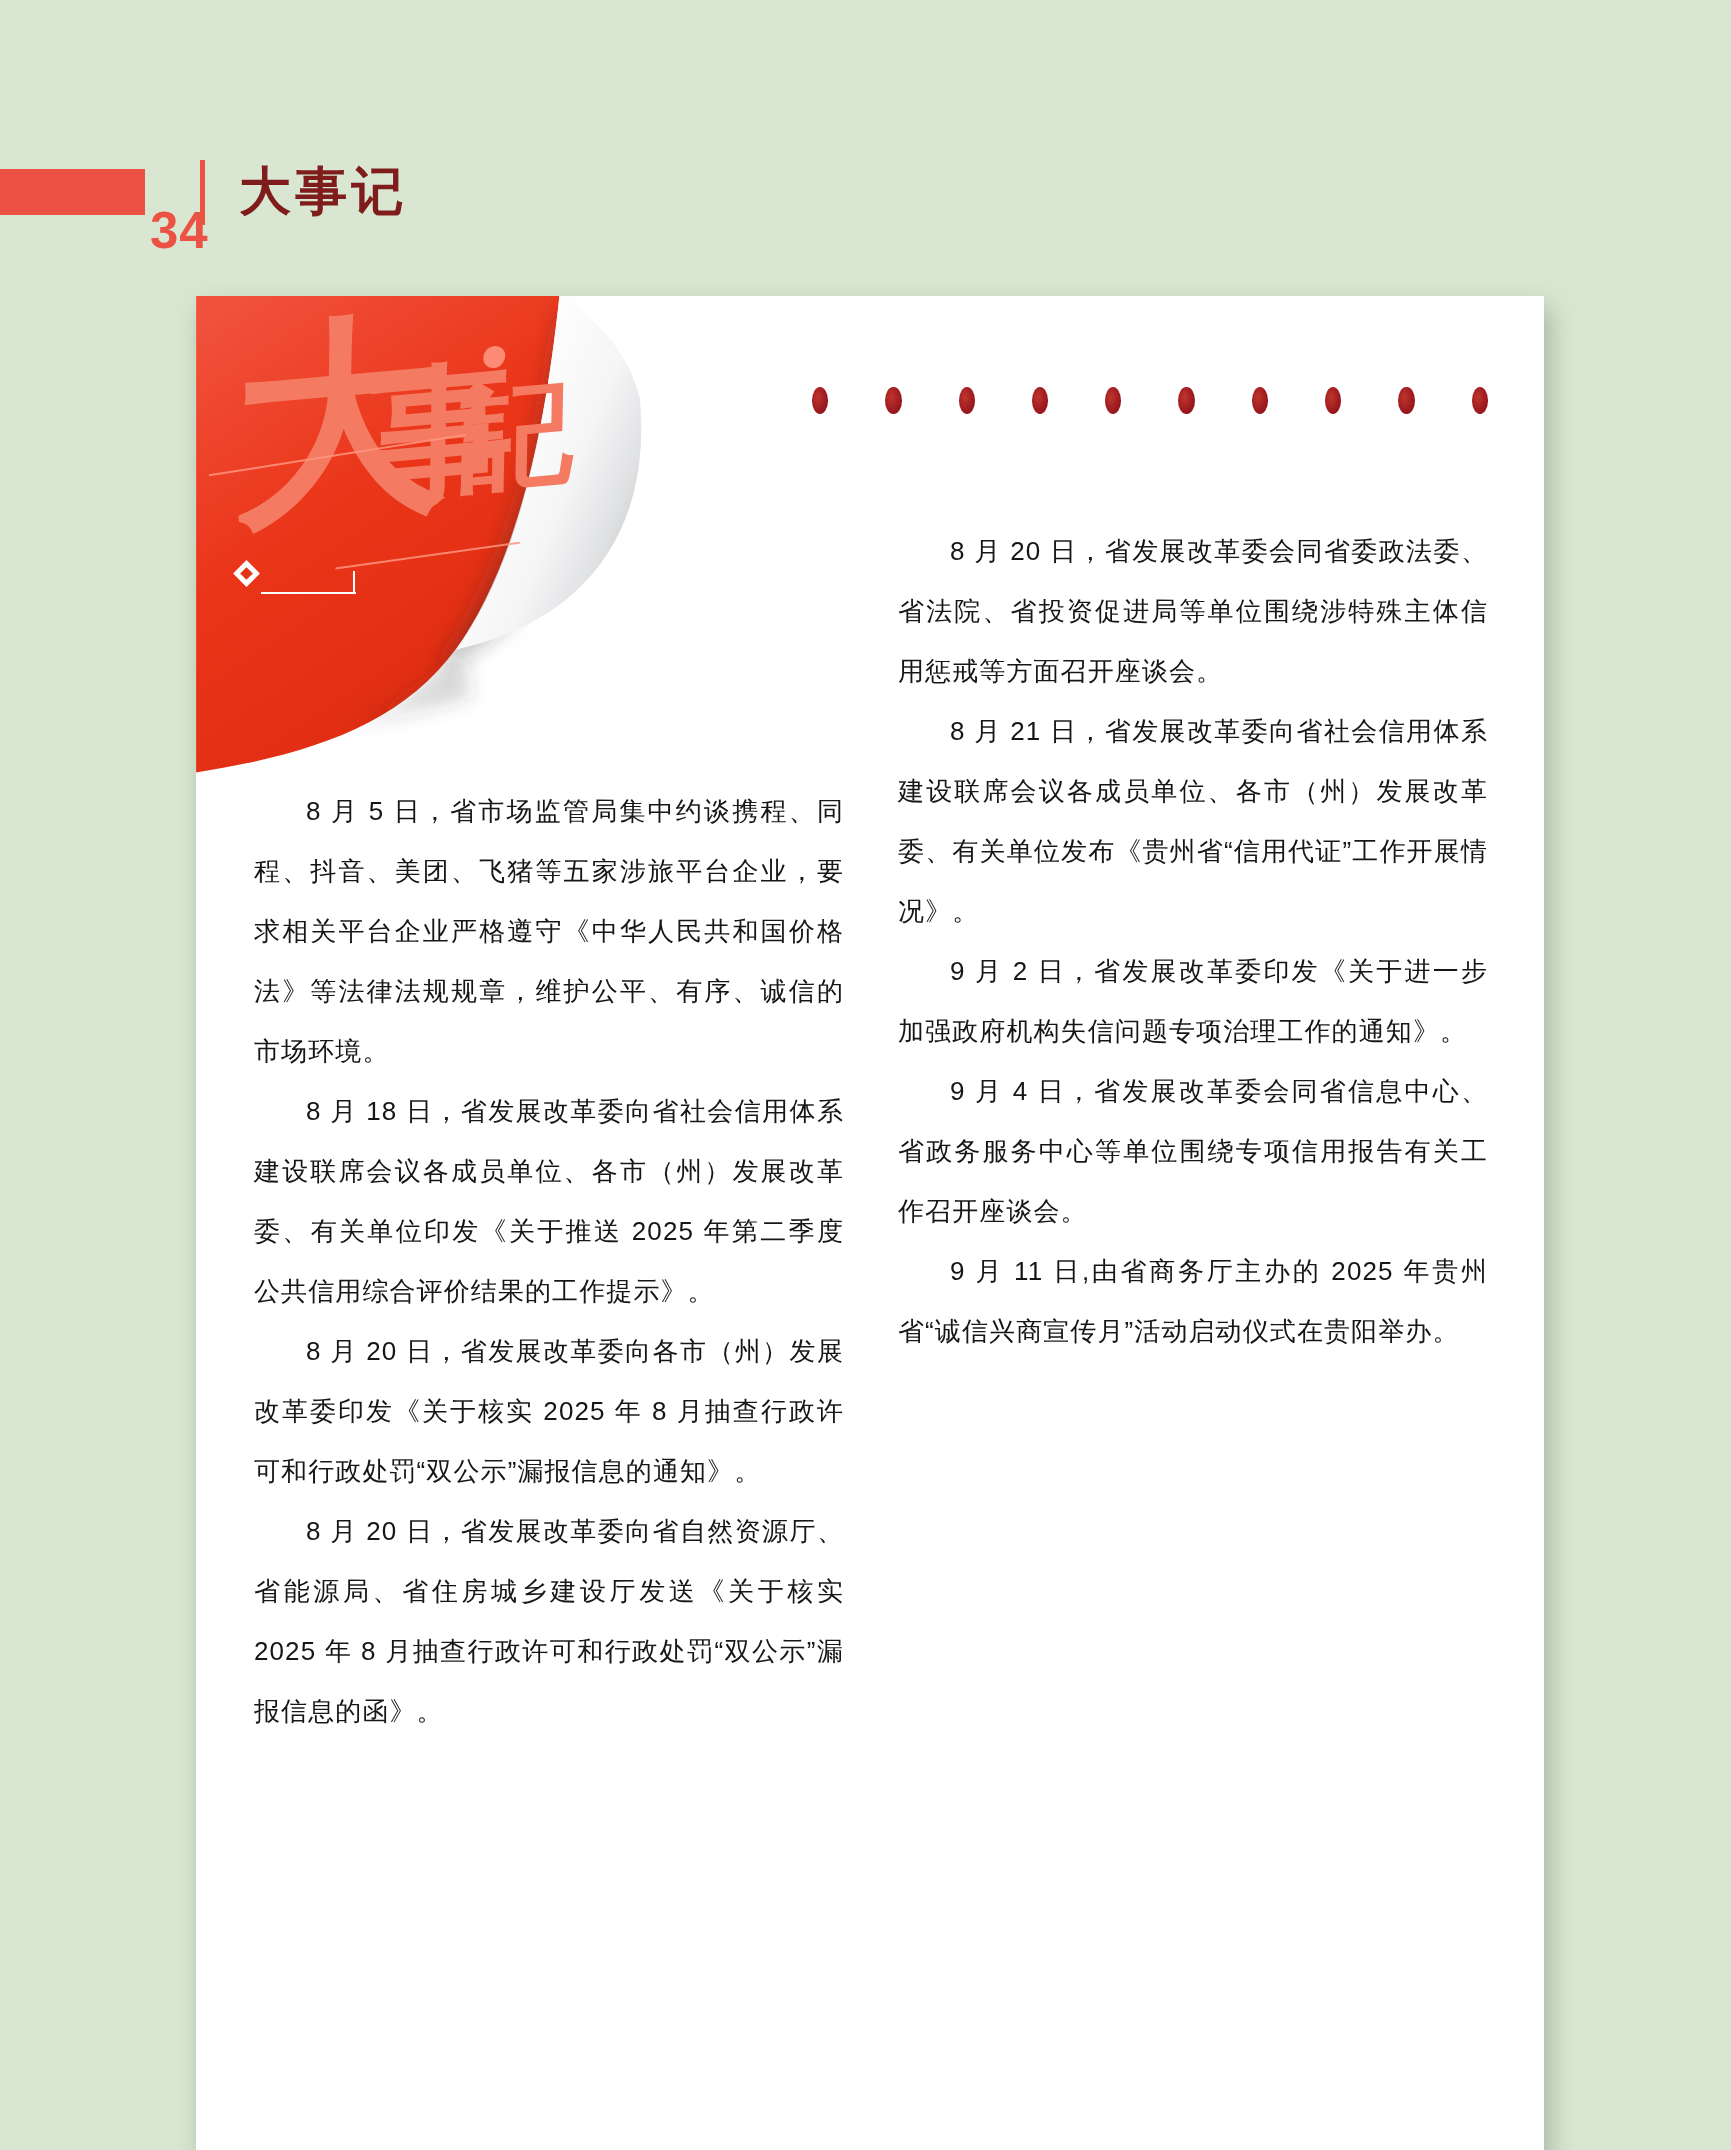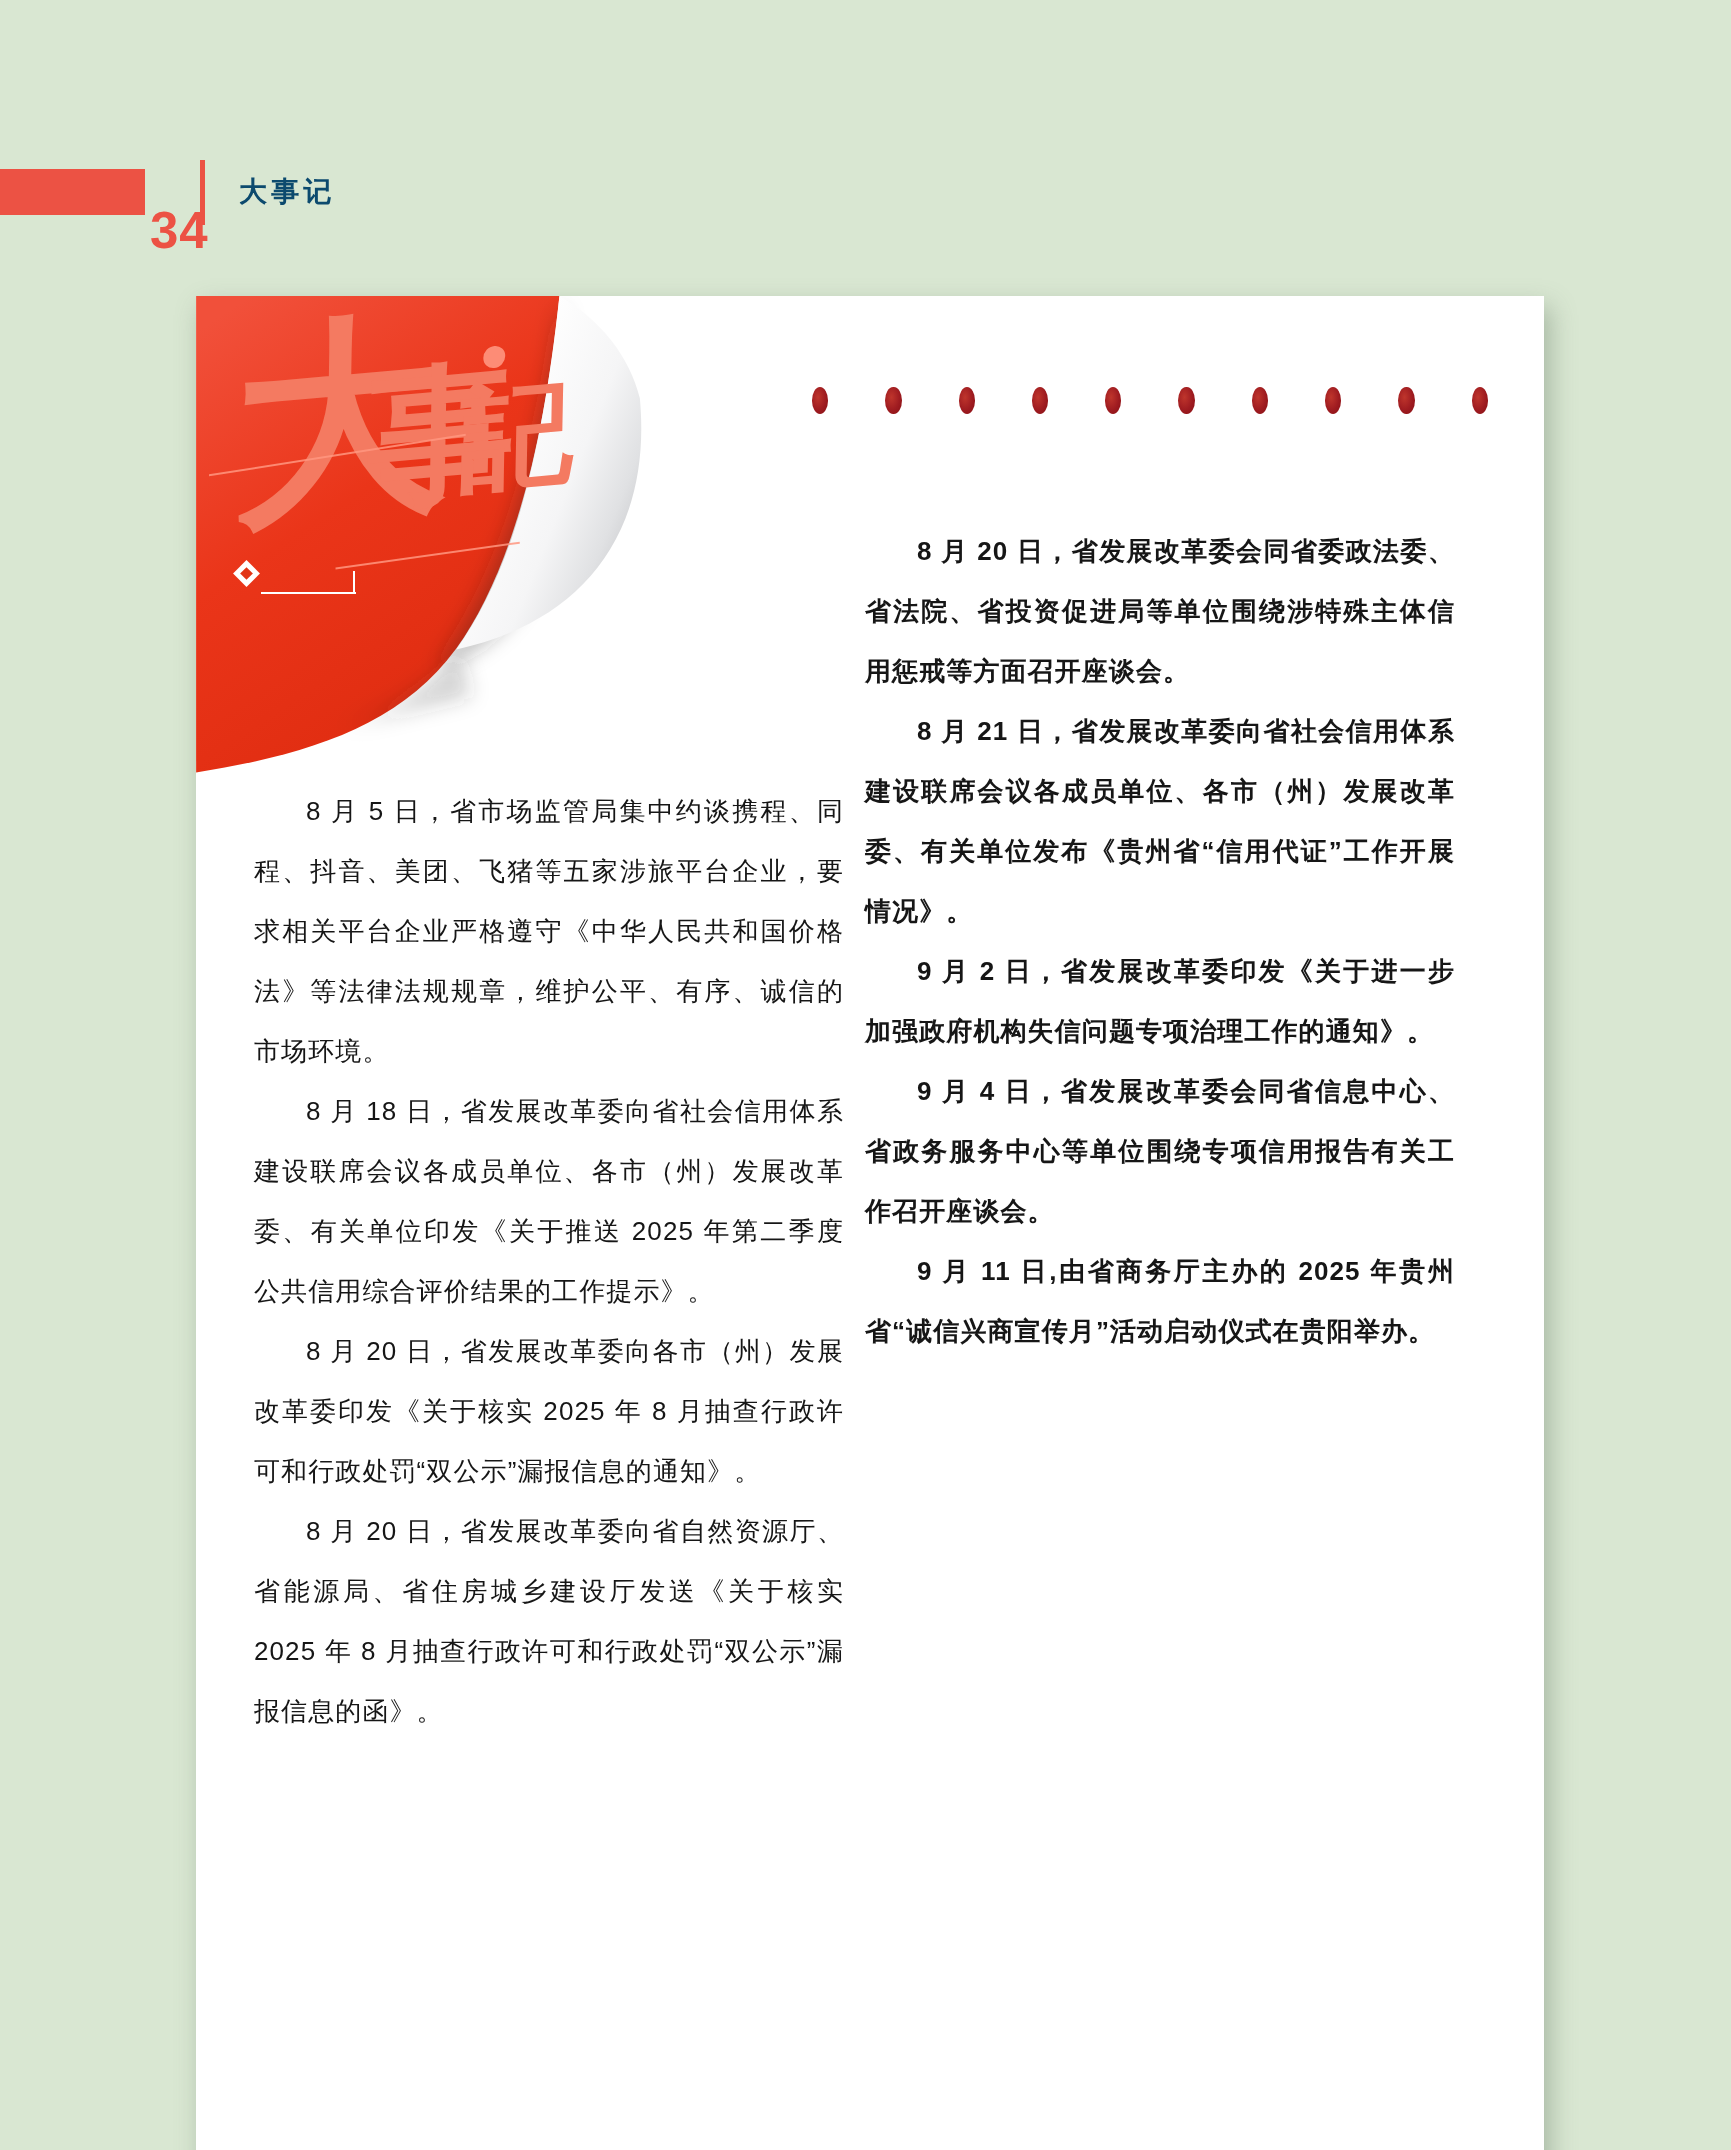--- a/index.html
+++ b/index.html
@@ -19,22 +19,22 @@
     position:absolute;left:150px;top:163px;
     font-size:51px;line-height:56px;font-weight:600;
     color:#ec5244;letter-spacing:0.9px;margin-top:40px;
   }
   .hdr-divider{
     position:absolute;left:200px;top:160px;width:4.7px;height:65px;
     background:#ec5244;
   }
   .hdr-title{
     position:absolute;left:239px;top:169px;
-    font-size:28px;line-height:45px;font-weight:bold;
-    color:#0c4a6e;letter-spacing:4.3px;
+    font-size:52px;line-height:45px;font-weight:bold;
+    color:#7f1d1d;letter-spacing:4.3px;
   }
   
   .card{
     position:absolute;left:196px;top:296px;width:1348px;height:1878px;
     background:#ffffff;
     box-shadow:6px 11.2px 24px rgba(105,125,105,.45);
   }
   
   .corner{
     position:absolute;left:0;top:0;width:456px;height:602px;
@@ -84,21 +84,21 @@
   }
   .col p{
     margin:0;
     font-size:26px;
     line-height:60px;
     text-align:justify;
     text-indent:2em;
     letter-spacing:1.1px;
   }
   .col-left {left:58px; top:485px;}
-  .col-right{left:669px;top:225px;font-weight:bold;}
+  .col-right{left:702px;top:225px;}
 </style>
 </head>
 <body>
 
 <div class="hdr-bar"></div>
 <div class="hdr-num">34</div>
 <div class="hdr-divider"></div>
 <div class="hdr-title">大事记</div>
 
 <div class="card">

